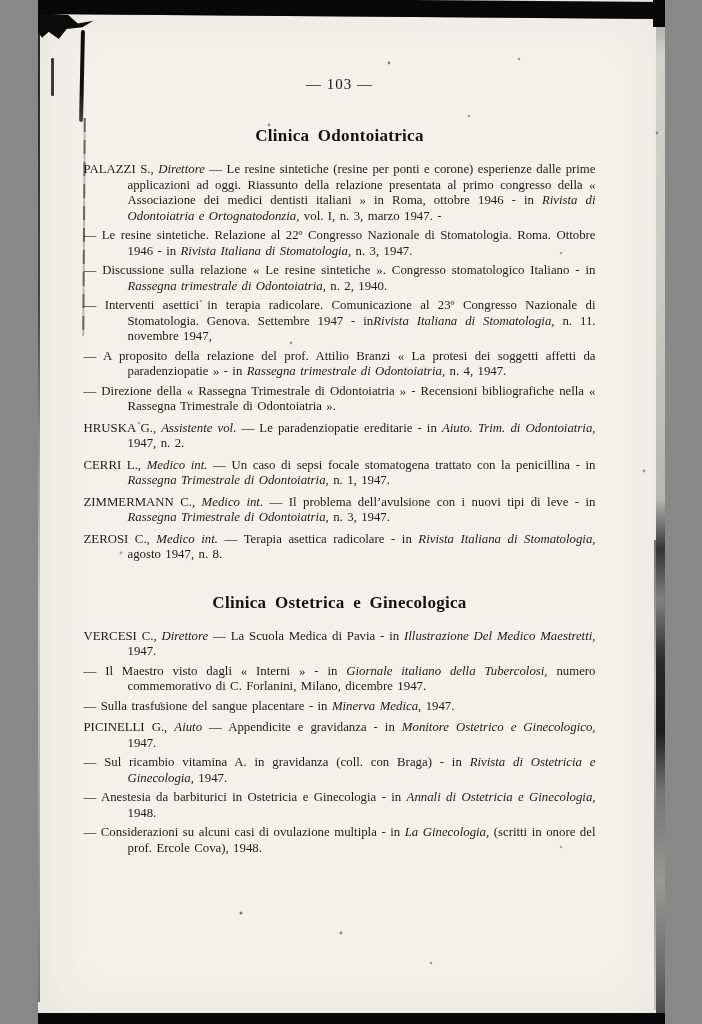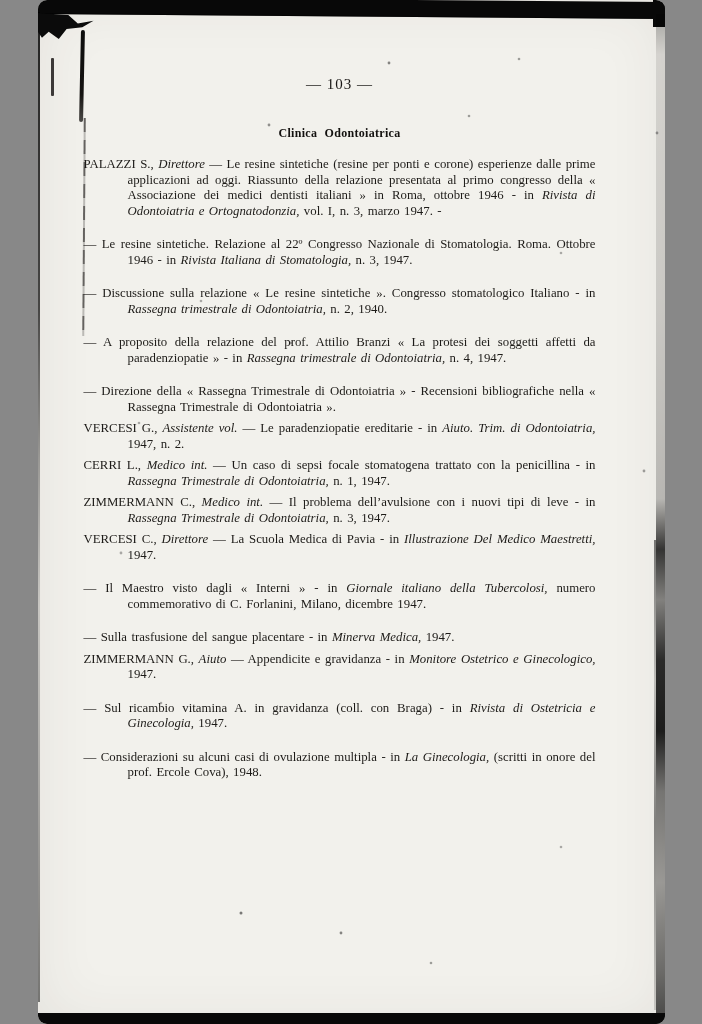--- a/index.html
+++ b/index.html
@@ -6,21 +6,20 @@
   .page {
     position: relative;
     width: 627px;
     height: 1024px;
     margin: 0 auto;
     background: var(--paper, #f2f1ec);
     overflow: hidden;
     font-family: "Liberation Serif", "DejaVu Serif", serif;
     color: var(--ink, #1d1b18);
     box-shadow: inset 0 0 60px rgba(60,55,45,0.08);
-    border-radius: 9px;
   }
   
   .scan-bar-top {
     position: absolute; left: -6px; top: -3px; width: 110%; height: 16px;
     background: var(--edge, #080808);
     transform: rotate(0.45deg); transform-origin: top left;
     border-bottom: 1px solid rgba(0,0,0,0.55);
   }
   .scan-bar-top-right {
     position: absolute; right: 0; top: 0; width: 12px; height: 27px;
@@ -93,32 +92,32 @@
   }
   
   .content {
     position: absolute; left: 46px; top: 76px; width: 512px;
   }
   .page-number {
     text-align: center; font-size: 15px; letter-spacing: 1px;
     margin: 0 0 0 0; color: #1a1816;
   }
   .section-title {
-    text-align: center; font-size: 12px; font-weight: 700;
+    text-align: center; font-size: 17px; font-weight: 700;
     letter-spacing: 0.3px; word-spacing: 4px;
     margin: 30px 0 16px 0; color: #141210;
   }
   .section-title:first-of-type { margin-top: 33px; }
   .entry {
     font-size: 12.8px; line-height: 15.5px;
     text-align: justify; word-spacing: 1.2px;
     margin: 0; padding-left: 44px; text-indent: -44px;
   }
   .entry.author { margin-top: 6px; }
-  .entry.dash   { margin-top: 18px; }
+  .entry.dash   { margin-top: 4px; }
   .it { font-style: italic; }
 </style>
 </head>
 <body>
 
 <div class="page">
   <div class="scan-bar-top"></div>
   <div class="scan-bar-top-right"></div>
   <div class="edge-line-left"></div>
   <div class="edge-band-right"></div>
@@ -130,26 +129,30 @@
   <div class="speckles"></div>
   <div class="scan-bar-bottom"></div>
 
   <div class="content">
     <div class="page-number">— 103 —</div>
     <div id="sections">
         <h2 class="section-title">Clinica Odontoiatrica</h2>
         <p class="entry author"><span>PALAZZI S., </span><span class="it">Direttore</span><span> — Le resine sintetiche (resine per ponti e corone) esperienze dalle prime applicazioni ad oggi. Riassunto della relazione presentata al primo congresso della « Associazione dei medici dentisti italiani » in Roma, ottobre 1946 - in </span><span class="it">Rivista di Odontoiatria e Ortognatodonzia,</span><span> vol. I, n. 3, marzo 1947. -</span></p>
         <p class="entry dash"><span>— Le resine sintetiche. Relazione al 22º Congresso Nazionale di Stomatologia. Roma. Ottobre 1946 - in </span><span class="it">Rivista Italiana di Stomatologia,</span><span> n. 3, 1947.</span></p>
         <p class="entry dash"><span>— Discussione sulla relazione « Le resine sintetiche ». Congresso stomatologico Italiano - in </span><span class="it">Rassegna trimestrale di Odontoiatria,</span><span> n. 2, 1940.</span></p>
+        <p class="entry dash"><span>— Interventi asettici in terapia radicolare. Comunicazione al 23º Congresso Nazionale di Stomatologia. Genova. Settembre 1947 - in</span><span class="it">Rivista Italiana di Stomatologia,</span><span> n. 11. novembre 1947,</span></p>
         <p class="entry dash"><span>— A proposito della relazione del prof. Attilio Branzi « La protesi dei soggetti affetti da paradenziopatie » - in </span><span class="it">Rassegna trimestrale di Odontoiatria,</span><span> n. 4, 1947.</span></p>
         <p class="entry dash"><span>— Direzione della « Rassegna Trimestrale di Odontoiatria » - Recensioni bibliografiche nella « Rassegna Trimestrale di Odontoiatria ».</span></p>
-        <p class="entry author"><span>VERCESI G., </span><span class="it">Assistente vol.</span><span> — Le paradenziopatie ereditarie - in </span><span class="it">Aiuto. Trim. di Odontoiatria,</span><span> 1947, n. 2.</span></p>
+        <p class="entry author"><span>HRUSKA G., </span><span class="it">Assistente vol.</span><span> — Le paradenziopatie ereditarie - in </span><span class="it">Aiuto. Trim. di Odontoiatria,</span><span> 1947, n. 2.</span></p>
         <p class="entry author"><span>CERRI L., </span><span class="it">Medico int.</span><span> — Un caso di sepsi focale stomatogena trattato con la penicillina - in </span><span class="it">Rassegna Trimestrale di Odontoiatria,</span><span> n. 1, 1947.</span></p>
         <p class="entry author"><span>ZIMMERMANN C., </span><span class="it">Medico int.</span><span> — Il problema dell’avulsione con i nuovi tipi di leve - in </span><span class="it">Rassegna Trimestrale di Odontoiatria,</span><span> n. 3, 1947.</span></p>
+        <p class="entry author"><span>ZEROSI C., </span><span class="it">Medico int.</span><span> — Terapia asettica radicolare - in </span><span class="it">Rivista Italiana di Stomatologia,</span><span> agosto 1947, n. 8.</span></p>
+        <h2 class="section-title">Clinica Ostetrica e Ginecologica</h2>
         <p class="entry author"><span>VERCESI C., </span><span class="it">Direttore</span><span> — La Scuola Medica di Pavia - in </span><span class="it">Illustrazione Del Medico Maestretti,</span><span> 1947.</span></p>
         <p class="entry dash"><span>— Il Maestro visto dagli « Interni » - in </span><span class="it">Giornale italiano della Tubercolosi,</span><span> numero commemorativo di C. Forlanini, Milano, dicembre 1947.</span></p>
         <p class="entry dash"><span>— Sulla trasfusione del sangue placentare - in </span><span class="it">Minerva Medica,</span><span> 1947.</span></p>
-        <p class="entry author"><span>ZIMMERMANN G., </span><span class="it">Aiuto</span><span> — Appendicite e gravidanza - in </span><span class="it">Monitore Ostetrico e Ginecologico,</span><span> 1947.</span></p>
+        <p class="entry author"><span>PICINELLI G., </span><span class="it">Aiuto</span><span> — Appendicite e gravidanza - in </span><span class="it">Monitore Ostetrico e Ginecologico,</span><span> 1947.</span></p>
         <p class="entry dash"><span>— Sul ricambio vitamina A. in gravidanza (coll. con Braga) - in </span><span class="it">Rivista di Ostetricia e Ginecologia,</span><span> 1947.</span></p>
+        <p class="entry dash"><span>— Anestesia da barbiturici in Ostetricia e Ginecologia - in </span><span class="it">Annali di Ostetricia e Ginecologia,</span><span> 1948.</span></p>
         <p class="entry dash"><span>— Considerazioni su alcuni casi di ovulazione multipla - in </span><span class="it">La Ginecologia,</span><span> (scritti in onore del prof. Ercole Cova), 1948.</span></p>
       </div>
   </div>
 </div>
 
 </body></html>

